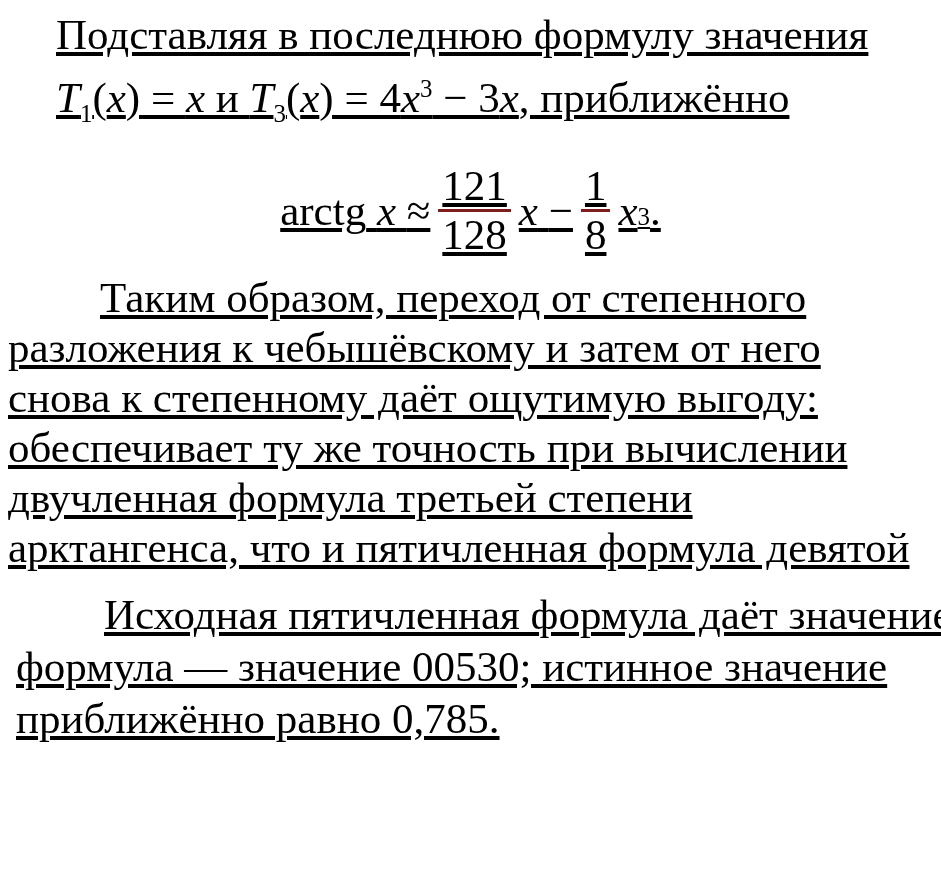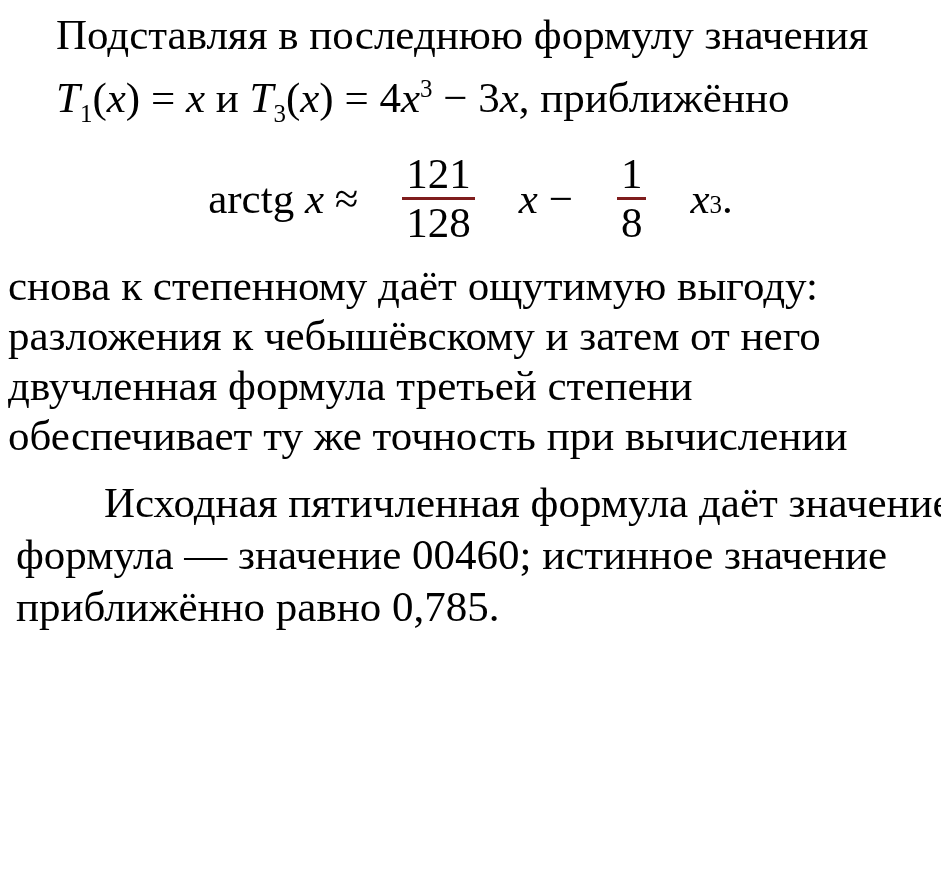--- a/index.html
+++ b/index.html
@@ -2,30 +2,29 @@
 <html><head>
 <meta charset="utf-8">
 <style>
   html,body{margin:0;padding:0;}
   body{
     width:941px;height:885px;overflow:hidden;
     background:#ffffff;color:#000000;
     font-family:"Liberation Serif","DejaVu Serif",serif;
     font-size:43px;
   }
-  .page{width:941px;height:690px;position:relative;}
+  .page{width:941px;height:690px;position:relative;text-decoration:underline;}
   .line{white-space:nowrap;line-height:50px;}
   
   .para1{padding:8px 0 0 56px;}
   .para1 .line{line-height:54px;}
   
   .formula{
     display:flex;justify-content:center;align-items:center;
-    margin:10px 0 12px 0;
-    gap:36px;
+    margin:22px 0 12px 0;
   }
   .fitem{display:inline-flex;align-items:baseline;white-space:pre;}
   .frac{
     display:inline-flex;flex-direction:column;align-items:center;
     line-height:1.06;margin:0 8px;text-align:center;
   }
   .frac .den{border-top:3px solid #7f1d1d;padding:0 4px;}
   .frac .num{padding:0 4px;}
   .it{font-style:italic;}
   sub{font-size:58%;}
@@ -57,25 +56,27 @@
     </span>
     <span class="fitem"><span class="it">x</span><span> </span><span>−</span></span>
     <span class="frac">
       <span class="num">1</span>
       <span class="den">8</span>
     </span>
     <span class="fitem"><span class="it">x</span><sup>3</sup><span>.</span></span>
   </div>
 
   <div class="para2">
+    <div class="line firstline-indent-p2">Таким образом, переход от степенного</div>
+    <div class="line">разложения к чебышёвскому и затем от него</div>
     <div class="line">снова к степенному даёт ощутимую выгоду:</div>
-    <div class="line">разложения к чебышёвскому и затем от него</div>
+    <div class="line">обеспечивает ту же точность при вычислении</div>
     <div class="line">двучленная формула третьей степени</div>
-    <div class="line">обеспечивает ту же точность при вычислении</div>
+    <div class="line">арктангенса, что и пятичленная формула девятой</div>
   </div>
 
   <div class="para3">
     <div class="line firstline-indent-p3">Исходная пятичленная формула даёт значение</div>
-    <div class="line">формула — значение 00460; истинное значение</div>
+    <div class="line">формула — значение 00530; истинное значение</div>
     <div class="line">приближённо равно 0,785.</div>
   </div>
 
 </div>
 
 </body></html>

